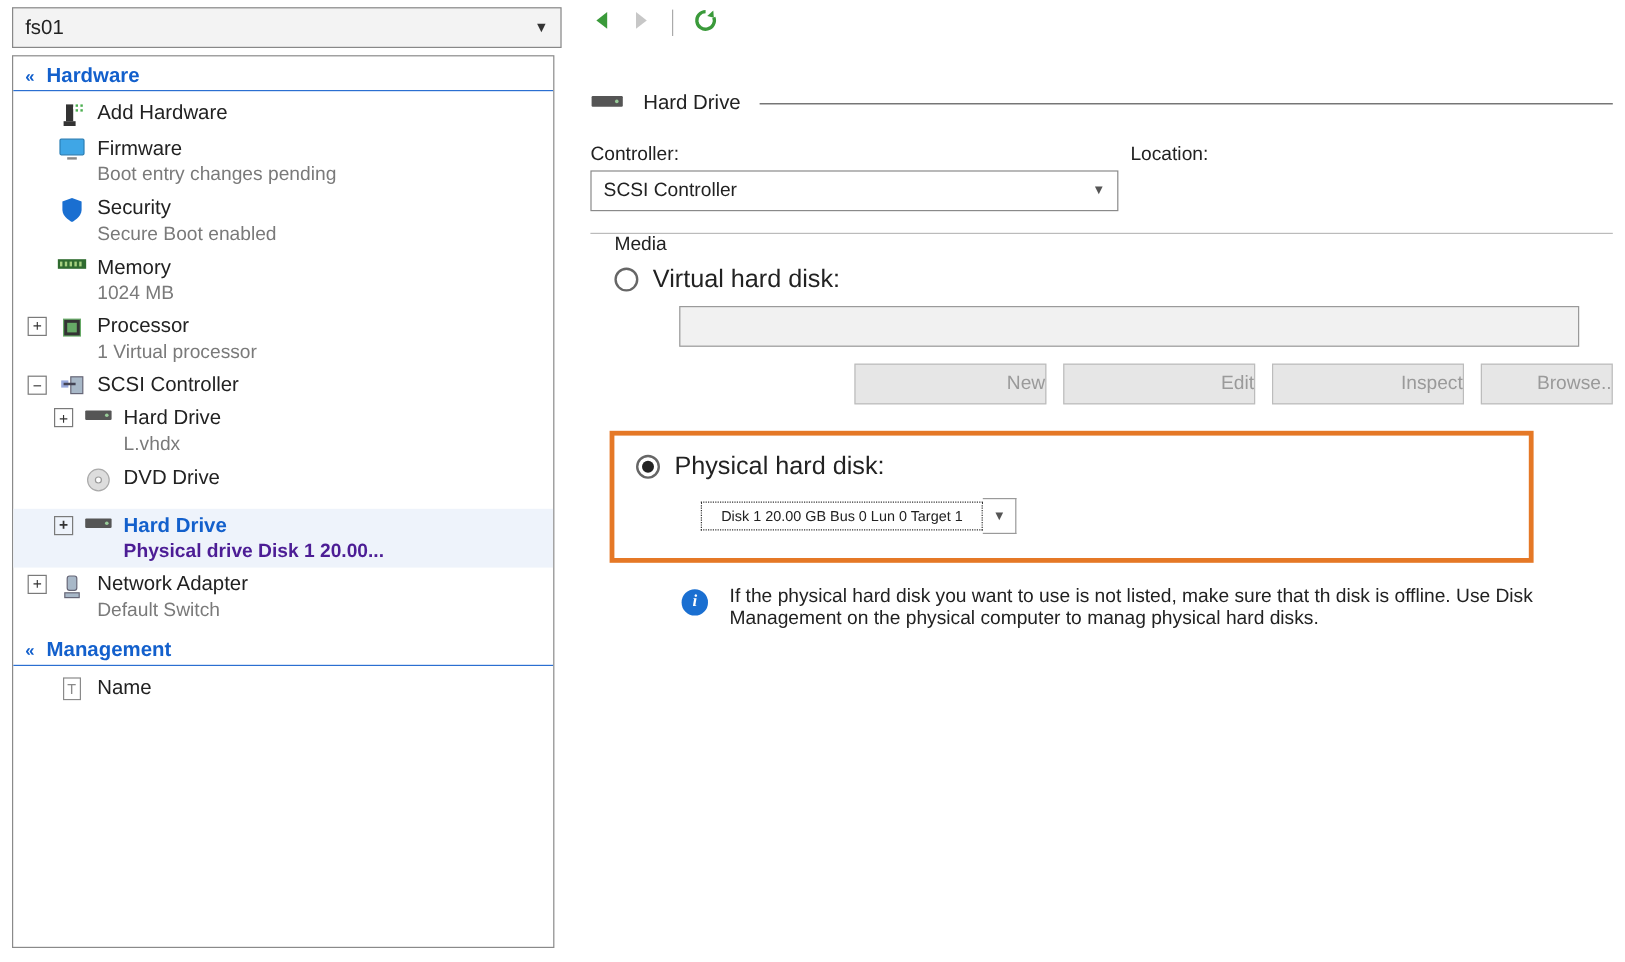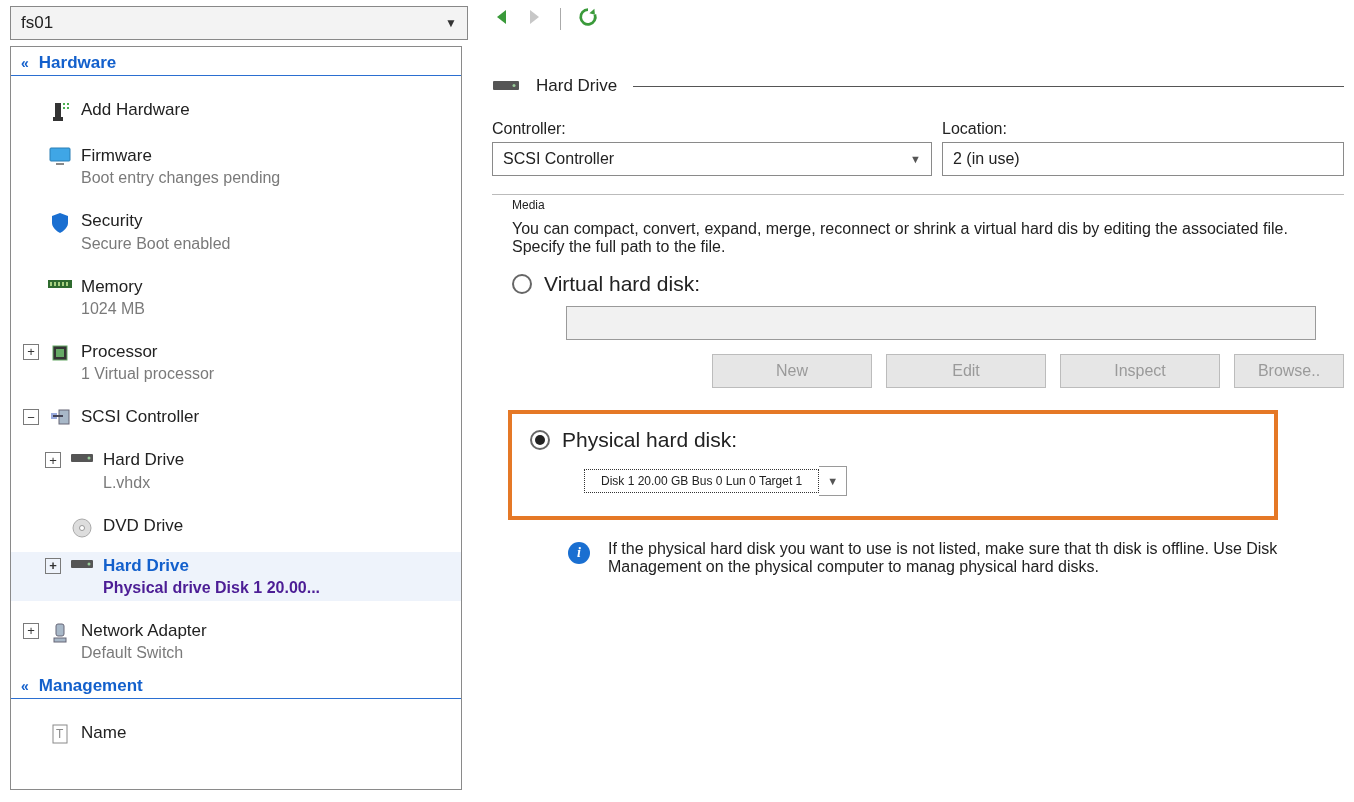--- a/index.html
+++ b/index.html
@@ -70,21 +70,20 @@
     color: #1360cc;
     font-size: 14px;
     font-weight: bold;
   }
   .tree { padding: 4px 0; }
   .tree-row {
     display: flex;
     align-items: flex-start;
     padding: 3px 4px 3px 0;
     line-height: 1.25;
-    margin-top: 16px;
   }
   .tree-row.selected {
     background: #eef3fb;
     color: #1360cc;
     font-weight: 600;
   }
   .tree-row.selected .sub { color: #4c1d95; font-weight: 600; }
   .expander {
     width: 16px;
     height: 16px;
@@ -144,21 +143,21 @@
     background: #fff;
   }
   .dropdown .chev { font-size: 11px; color: #555; }
   .fieldset {
     border: none;
     border-top: 1px solid #bbb;
     margin-top: 8px;
     padding: 0 0 0 20px;
   }
   .fieldset .legend {
-    font-size: 12px;
+    font-size: 16px;
     background: #fff;
     padding: 0 8px;
     margin-left: -8px;
     margin-top: -12px;
     display: inline-block;
     margin-bottom: 8px;
   }
   .media-desc { font-size: 16px; margin-bottom: 16px; max-width: 810px; }
   .radio-row { display: flex; align-items: center; gap: 12px; font-size: 21px; margin-bottom: 10px; }
   .radio {
@@ -189,21 +188,21 @@
     margin-bottom: 22px;
   }
   .btn {
     width: 160px;
     height: 34px;
     border: 1px solid #bcbcbc;
     background: #e6e6e6;
     color: #9a9a9a;
     display: flex;
     align-items: center;
-    justify-content: center;
+    justify-content: flex-end;
     font-size: 16px;
   }
   .highlight-box {
     border: 4px solid #e57826;
     padding: 14px 18px 20px 18px;
     margin-left: -4px;
     width: 770px;
   }
   .phys-select {
     margin-left: 54px;
@@ -474,29 +473,25 @@
     <div class="field-row">
       <div class="field-col ctrl">
         <span class="field-label">Controller:</span>
         <div class="dropdown" style="margin-right:10px;">
           <span>SCSI Controller</span>
           <span class="chev">▼</span>
         </div>
       </div>
       <div class="field-col loc">
         <span class="field-label">Location:</span>
-        <div class="dropdown">
-          <span>2 (in use)</span>
-        </div>
       </div>
     </div>
 
     <div class="fieldset">
       <div class="legend">Media</div>
-      <div class="media-desc">You can compact, convert, expand, merge, reconnect or shrink a virtual hard dis by editing the associated file. Specify the full path to the file.</div>
 
       <div class="radio-row">
         <span class="radio"></span>
         <span>Virtual hard disk:</span>
       </div>
       <div class="text-input"></div>
 
       <div class="btn-row">
         <div class="btn">
             <span>New</span>

